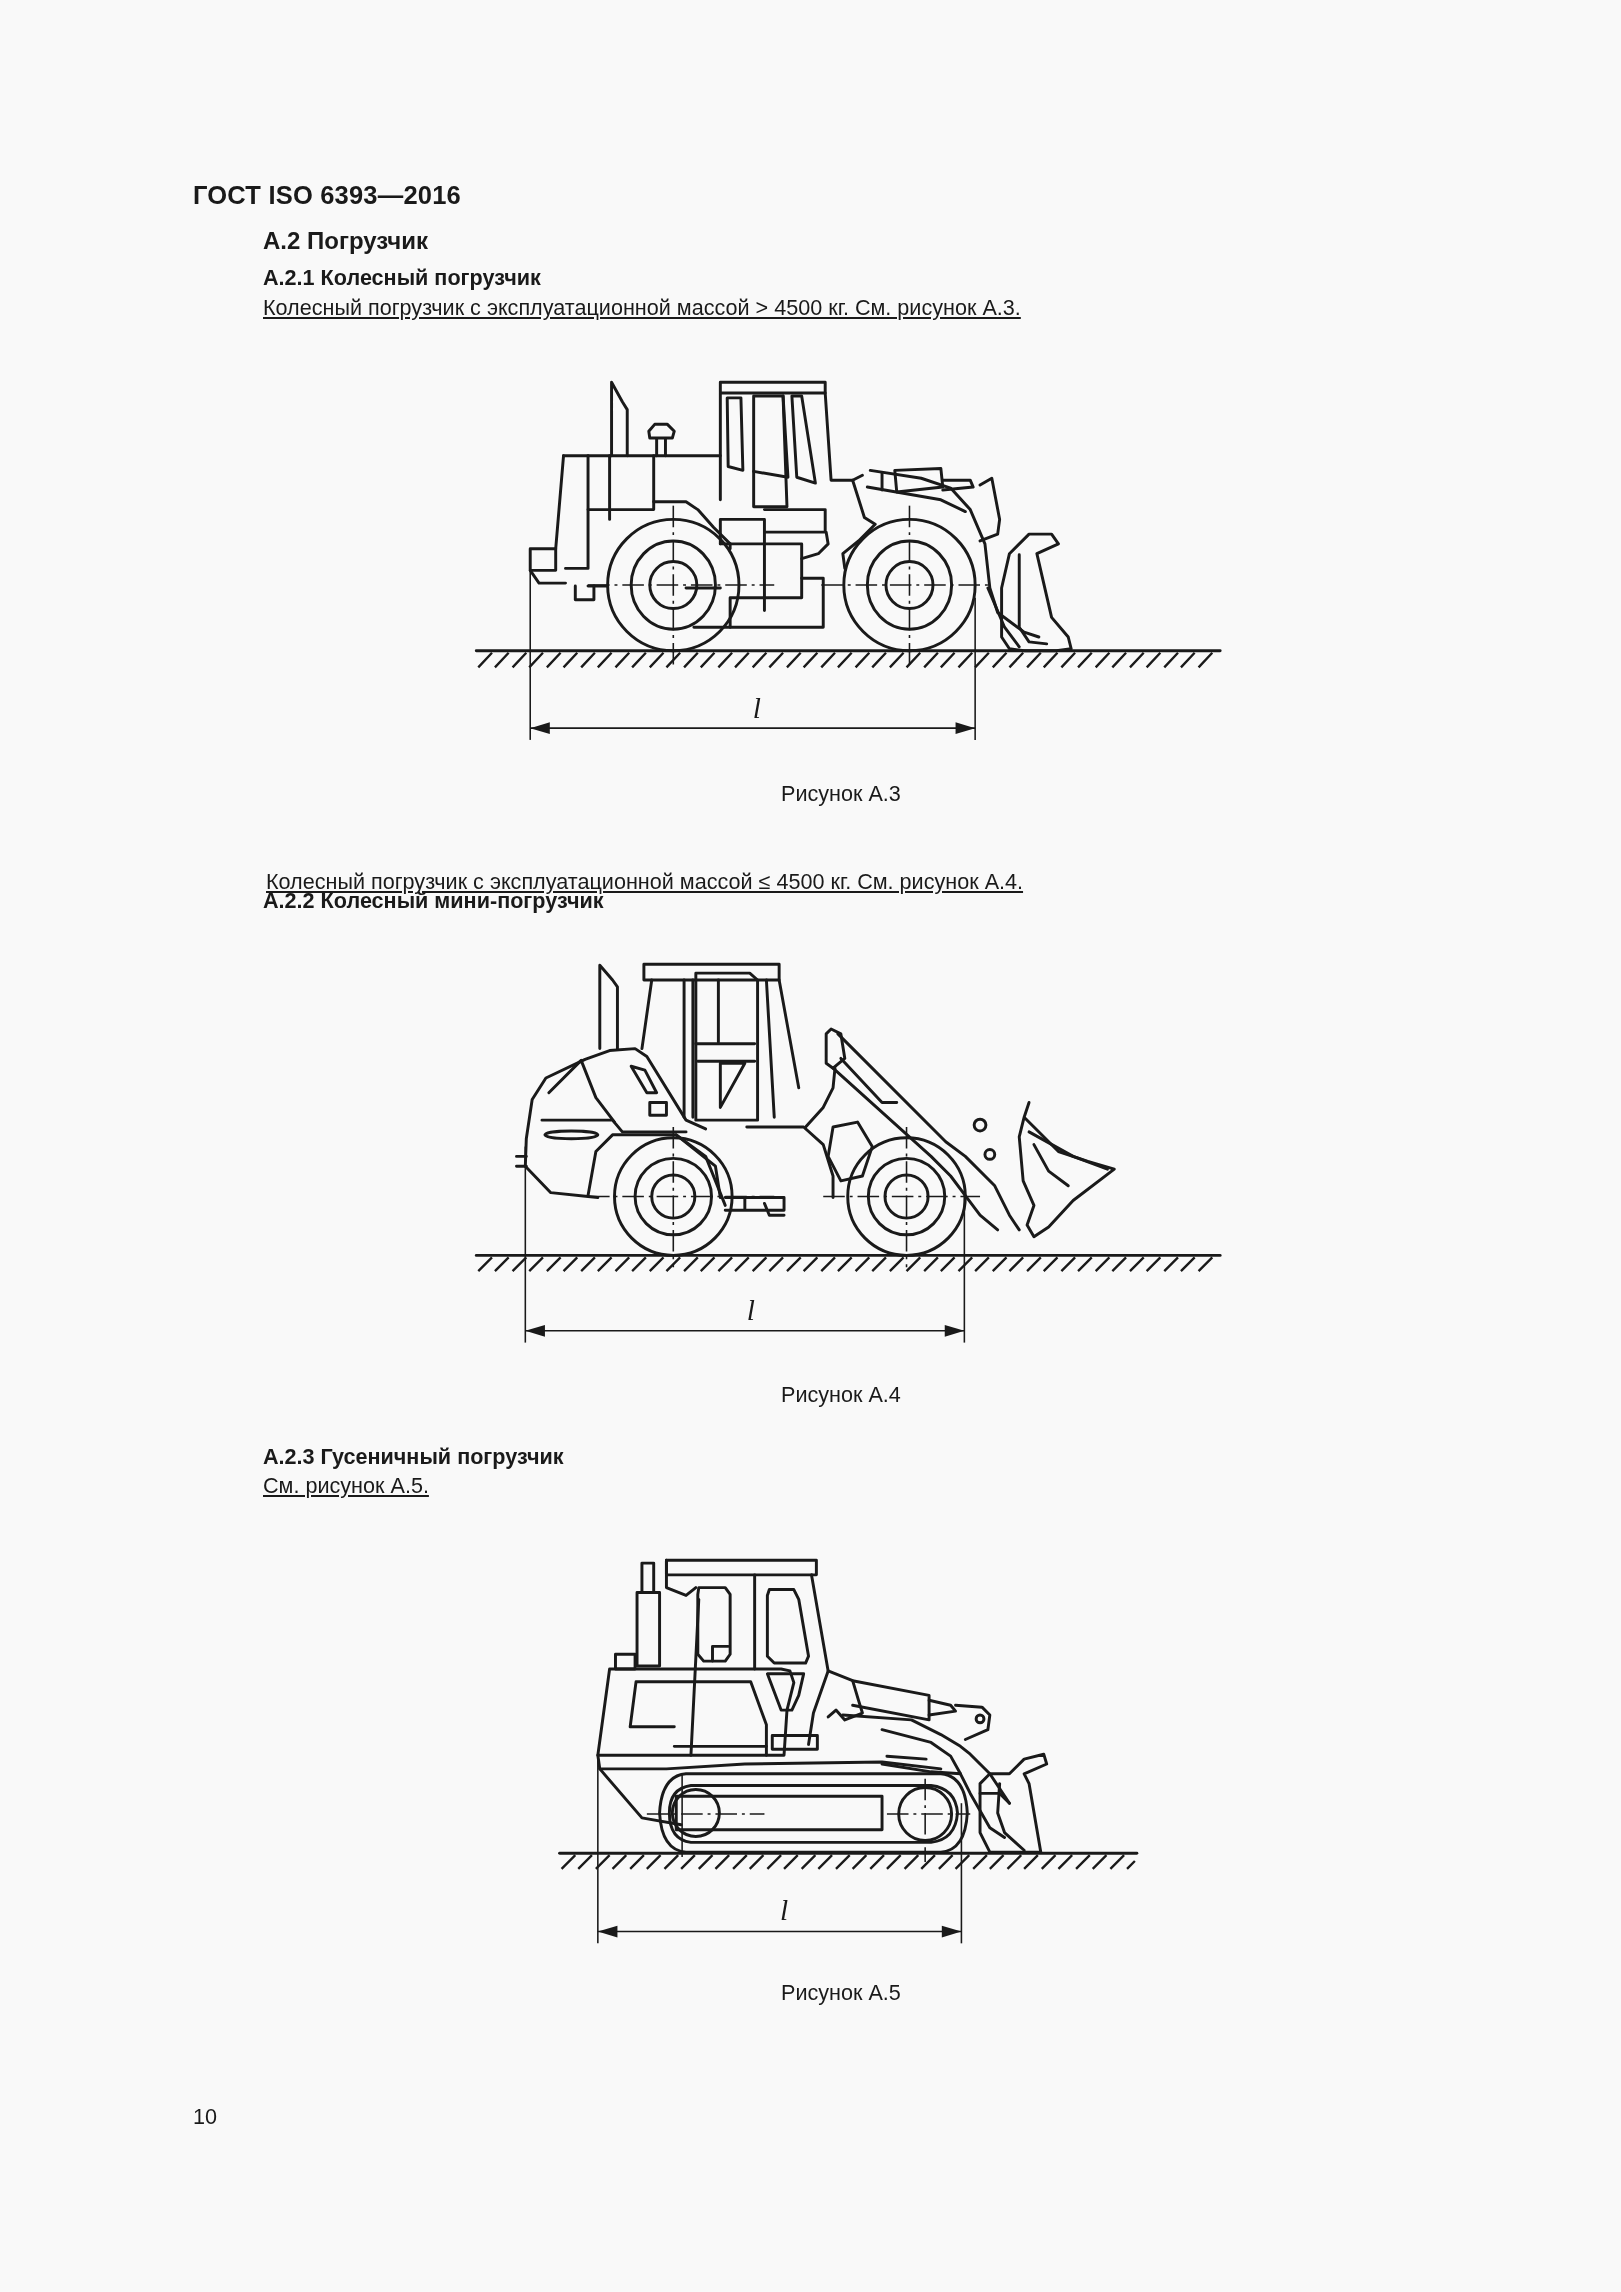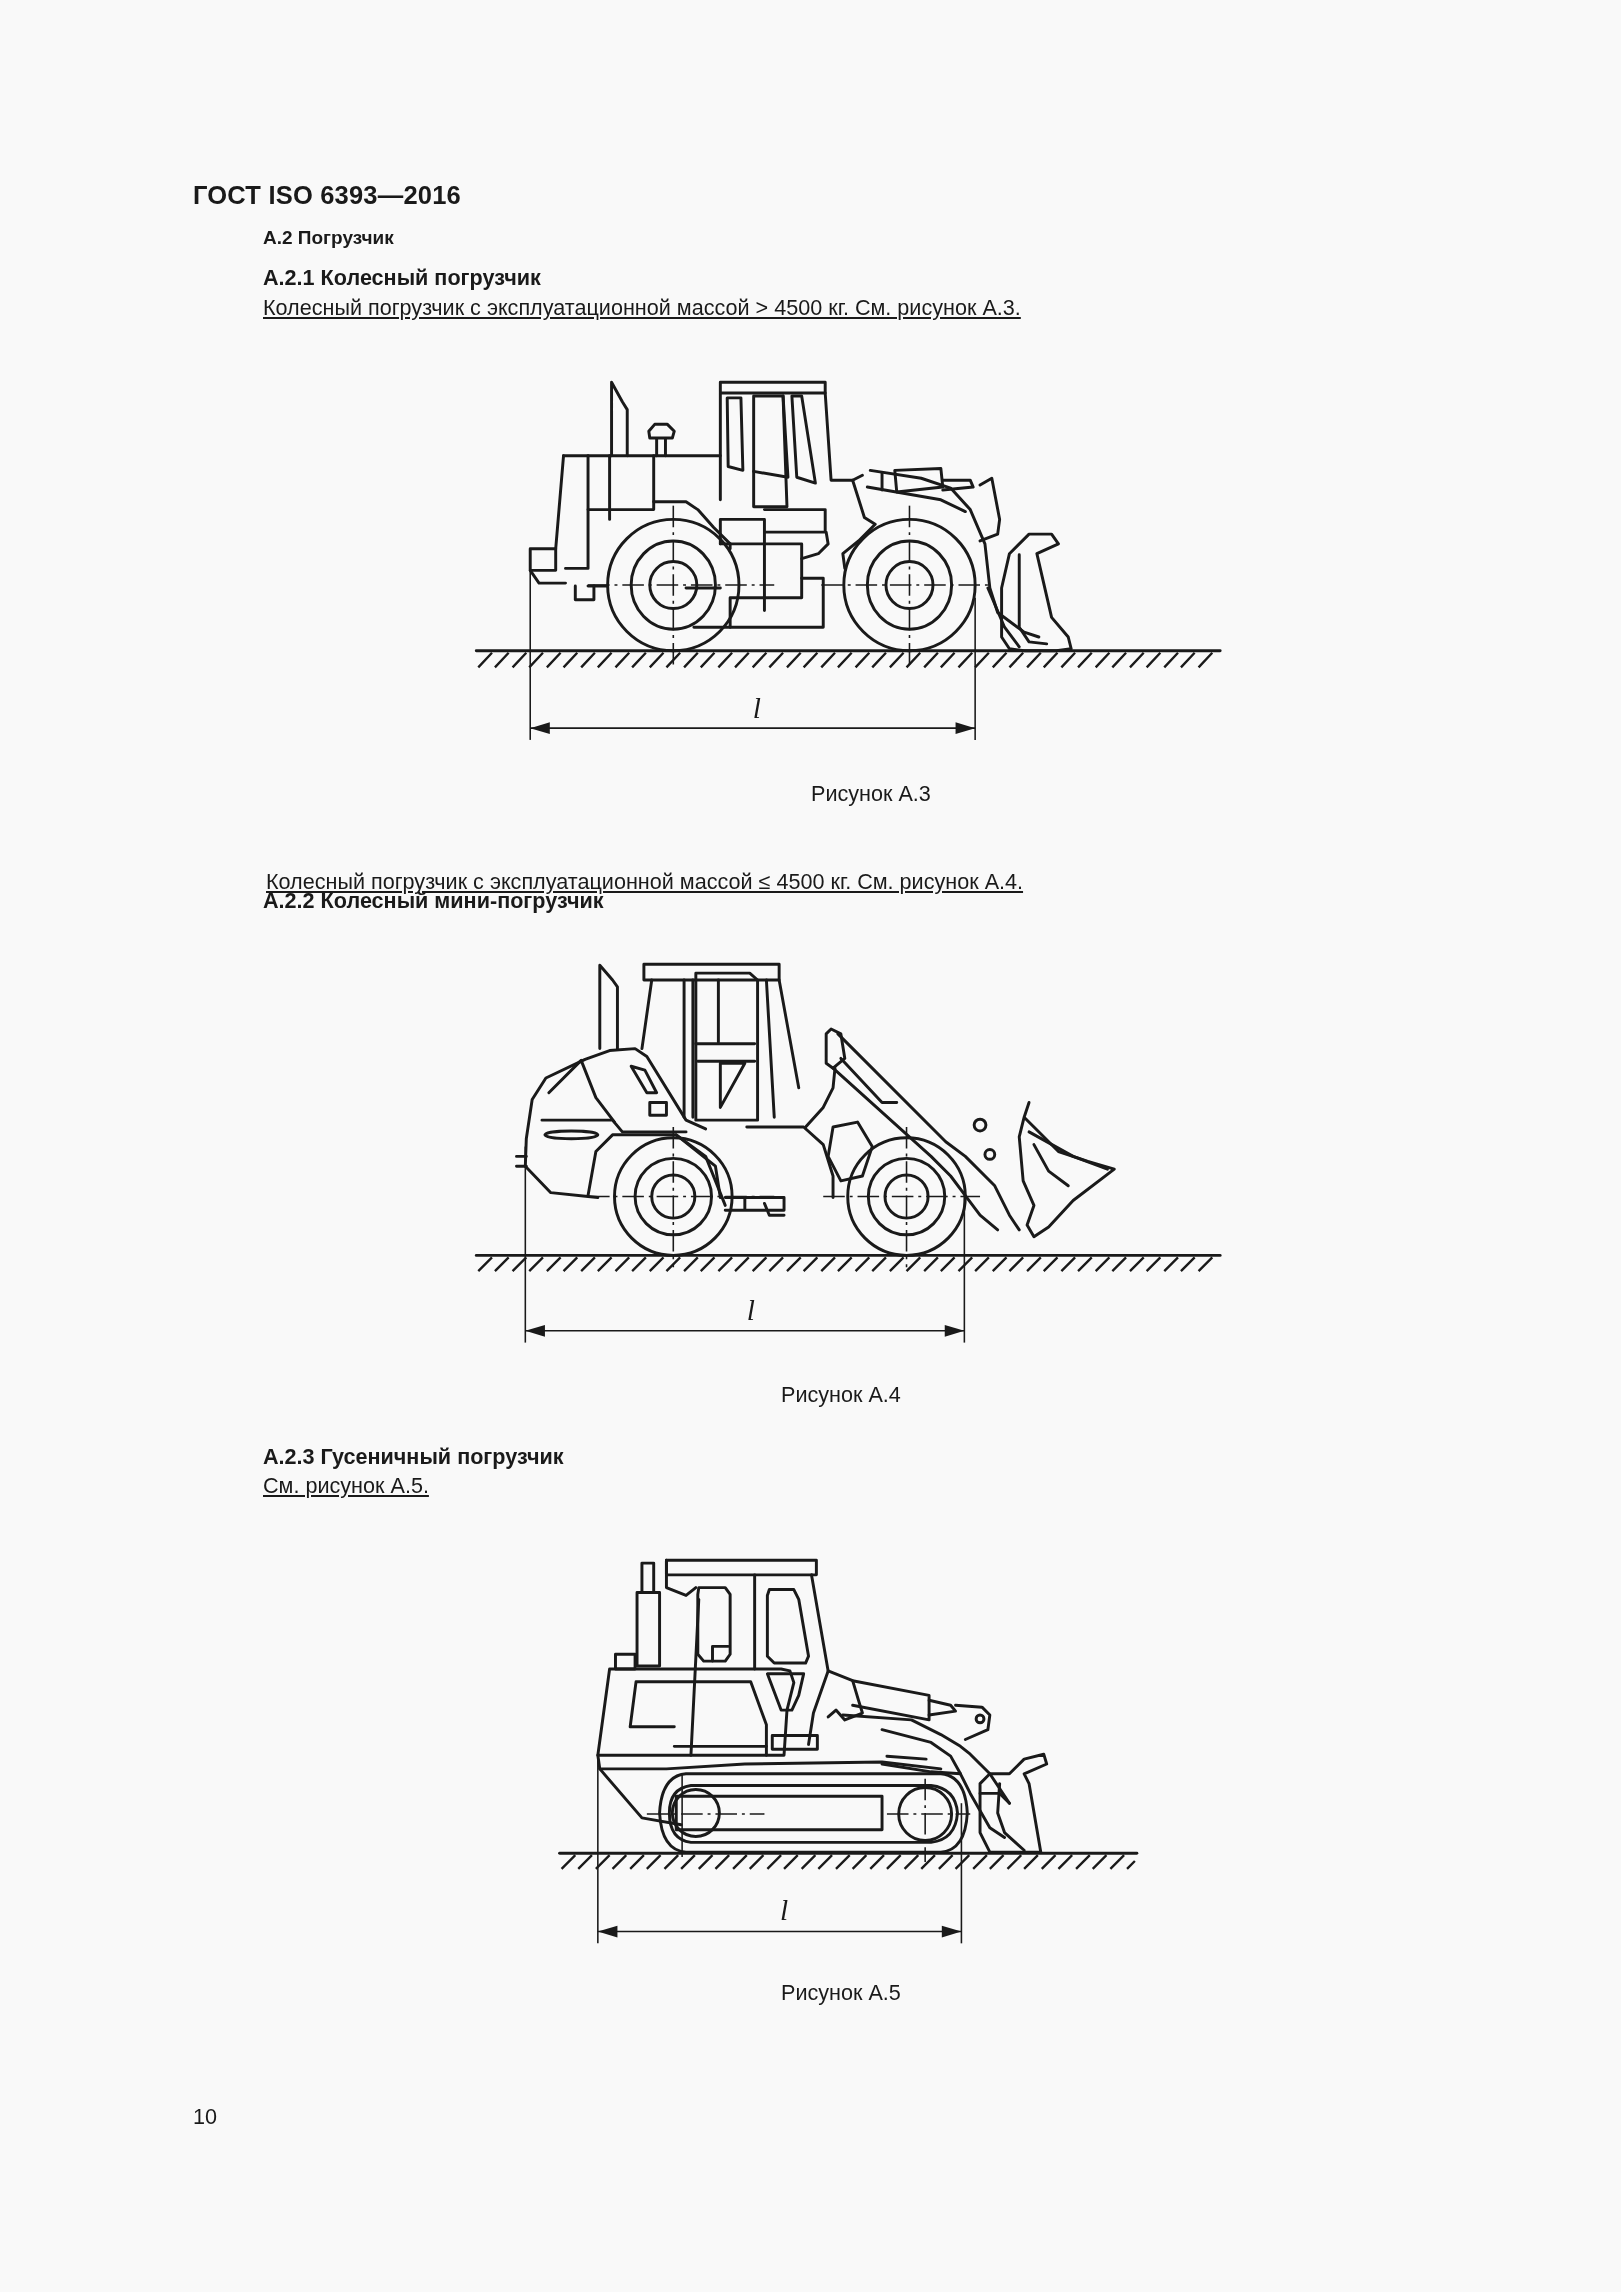--- a/index.html
+++ b/index.html
@@ -4,21 +4,21 @@
 <style>
   html, body { margin: 0; padding: 0; }
   body {
     width: 1621px; height: 2293px; position: relative;
     background: #f9f9f9; color: #1a1a1a;
     font-family: "Liberation Sans", sans-serif;
     overflow: hidden;
   }
   .abs { position: absolute; white-space: nowrap; }
   .doc-header { left: 193px; top: 148px; font-size: 25.5px; font-weight: bold; letter-spacing: 0.2px; margin-top: 33px; }
-  .h2 { font-size: 19px; font-weight: bold; }
+  .h2 { font-size: 24px; font-weight: bold; }
   .h3 { font-size: 21.6px; font-weight: bold; text-align: center; }
   .para { font-size: 21.6px; text-decoration: underline; }
   .caption { font-size: 21.6px; }
   .page-num { left: 193px; top: 2072px; font-size: 21.6px; margin-top: 32px; }
   svg.fig { position: absolute; left: 0; overflow: visible; }
   svg.fig .l { fill: none; stroke: #1a1a1a; stroke-width: 3; stroke-linejoin: round; stroke-linecap: round; }
   svg.fig .t { fill: none; stroke: #1a1a1a; stroke-width: 1.6; }
   svg.fig .c { fill: none; stroke: #1a1a1a; stroke-width: 1.6; stroke-dasharray: 22 5 3 5; }
   svg.fig .h { stroke: #1a1a1a; stroke-width: 2.4; }
   svg.fig .f { fill: #1a1a1a; stroke: none; }
@@ -100,21 +100,21 @@
   </g>
   <g>
     <ellipse class="l" cx="928" cy="597" rx="67" ry="67"></ellipse>
     <ellipse class="l" cx="928" cy="597" rx="43" ry="45"></ellipse>
     <ellipse class="l" cx="928" cy="597" rx="24" ry="24"></ellipse>
     <line class="c" x1="838" y1="597" x2="1010" y2="597"></line>
     <line class="c" x1="928" y1="516" x2="928" y2="680"></line>
   </g>
 </svg>
 
-<div class="abs caption" style="left:781px; top:781px;margin-left:30px;">Рисунок А.3</div>
+<div class="abs caption" style="left:781px; top:781px;">Рисунок А.3</div>
 
 <div class="abs h3" style="left:263px; top:888px;">А.2.2 Колесный мини-погрузчик</div>
 <div class="abs para" style="left:266px; top:869px;">Колесный погрузчик с эксплуатационной массой ≤ 4500 кг. См. рисунок А.4.</div>
 
 <svg class="fig" style="top:0;" width="1621" height="1372" viewBox="0 0 1654 1400">
   <line class="l" x1="486" y1="1281" x2="1245" y2="1281"></line>
   <path class="h" d="M488 1297 L502 1283 M505 1297 L519 1283 M523 1297 L537 1283 M540 1297 L554 1283 M558 1297 L572 1283 M575 1297 L589 1283 M593 1297 L607 1283 M610 1297 L624 1283 M628 1297 L642 1283 M645 1297 L659 1283 M663 1297 L677 1283 M680 1297 L694 1283 M698 1297 L712 1283 M715 1297 L729 1283 M733 1297 L747 1283 M750 1297 L764 1283 M768 1297 L782 1283 M785 1297 L799 1283 M803 1297 L817 1283 M820 1297 L834 1283 M838 1297 L852 1283 M855 1297 L869 1283 M873 1297 L887 1283 M890 1297 L904 1283 M908 1297 L922 1283 M925 1297 L939 1283 M943 1297 L957 1283 M960 1297 L974 1283 M978 1297 L992 1283 M995 1297 L1009 1283 M1013 1297 L1027 1283 M1030 1297 L1044 1283 M1048 1297 L1062 1283 M1065 1297 L1079 1283 M1083 1297 L1097 1283 M1100 1297 L1114 1283 M1118 1297 L1132 1283 M1135 1297 L1149 1283 M1153 1297 L1167 1283 M1170 1297 L1184 1283 M1188 1297 L1202 1283 M1205 1297 L1219 1283 M1223 1297 L1237 1283"></path>
   <line class="t" x1="536" y1="1170" x2="536" y2="1370"></line>
   <line class="t" x1="984" y1="1215" x2="984" y2="1370"></line>
   <line class="t" x1="536" y1="1358" x2="984" y2="1358"></line>

